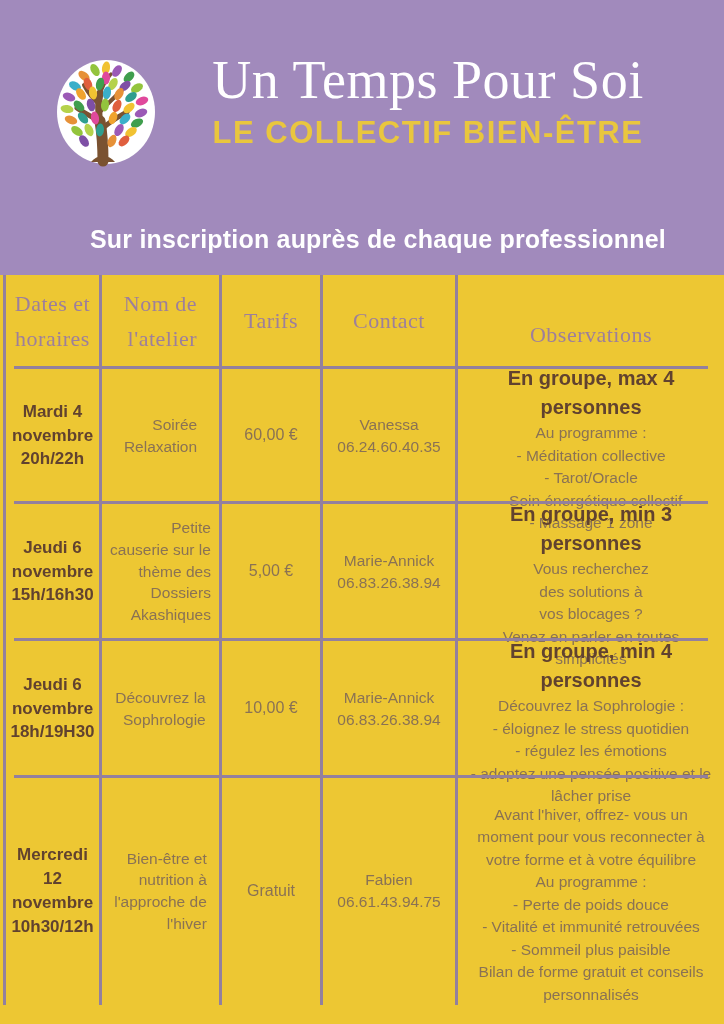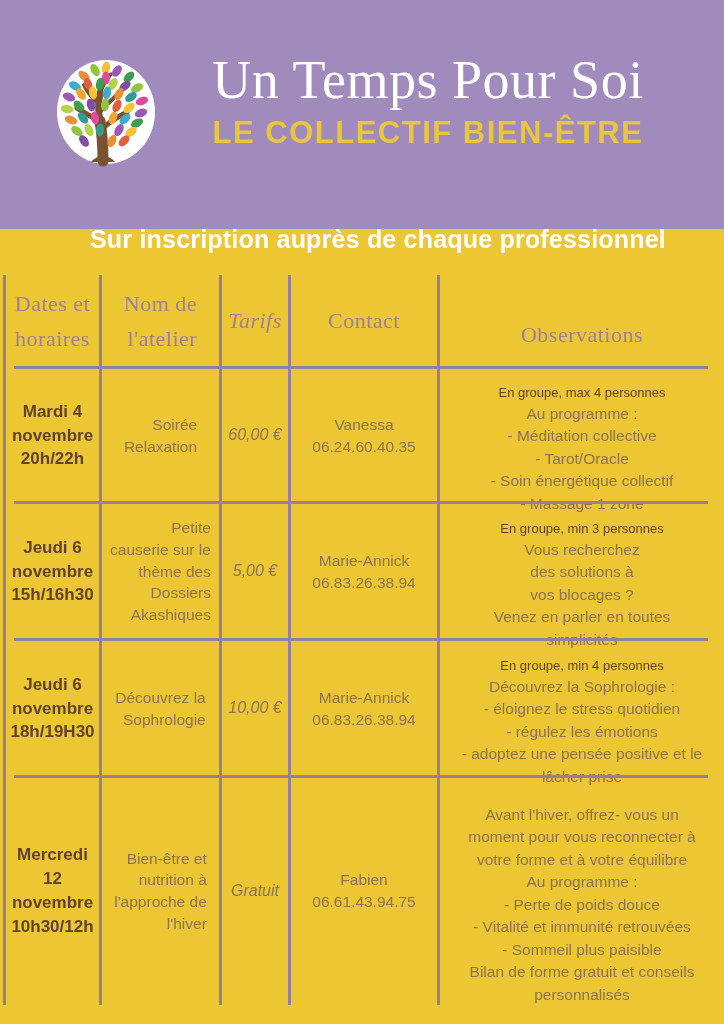--- a/index.html
+++ b/index.html
@@ -8,50 +8,50 @@
     --border:#93809e;
     --gold:#e9c63e;
     --mauve:#9d7f9c;
     --brown-dark:#61422f;
     --brown-mid:#8a7254;
     --white:#ffffff;
   }
   *{margin:0;padding:0;box-sizing:border-box;}
   body{width:724px;height:1024px;font-family:"Liberation Sans",sans-serif;}
   .page{position:relative;width:724px;height:1024px;background:var(--yellow);overflow:hidden;}
-  .top-band{position:absolute;top:0;left:0;width:724px;height:229px;background:var(--lavender);}
+  .top-band{position:absolute;top:0;left:0;width:724px;height:275px;background:var(--lavender);}
   .logo{position:absolute;left:56px;top:57px;width:100px;height:110px;}
   .title-block{position:absolute;left:158px;top:50px;width:540px;text-align:center;}
   .main-title{font-family:"Liberation Serif","DejaVu Serif",serif;font-weight:400;color:var(--white);font-size:54px;line-height:1.12;letter-spacing:.5px;}
   .sub-title{color:var(--gold);font-size:31px;font-weight:bold;letter-spacing:1.5px;margin-top:5px;}
   .banner{position:absolute;top:225px;left:16px;width:724px;text-align:center;color:var(--white);font-size:25px;font-weight:bold;letter-spacing:.2px;}
   .schedule{position:absolute;top:275px;left:0;width:724px;height:730px;padding-left:6px;}
   .left-border{position:absolute;left:3px;top:0;width:3px;height:730px;background:var(--border);}
   .row{display:flex;}
   .row-header{height:93px;}
   .row-1{height:135px;}
   .row-2{height:137px;}
   .row-3{height:137px;}
   .row-4{height:228px;}
   .cell{border-right:3px solid var(--border);display:flex;flex-direction:column;align-items:center;justify-content:center;text-align:center;white-space:pre-line;padding:4px 3px;}
   .c1{width:96px;}
   .c2{width:120px;text-align:right;}
-  .c3{width:69px;font-style:italic;}
-  .c4{width:149px;}
+  .c3{width:101px;}
+  .c4{width:135px;}
   .c5{flex:1;border-right:none;margin-top:28px;}
   .hsep{position:absolute;left:14px;right:16px;height:3px;background:var(--border);}
   .hsep-1{top:91px;}
   .hsep-2{top:226px;}
   .hsep-3{top:363px;}
   .hsep-4{top:500px;}
   .head-cell{font-family:"Liberation Serif","DejaVu Serif",serif;color:var(--mauve);font-size:22px;line-height:1.55;letter-spacing:.5px;}
   .date-cell{color:var(--brown-dark);font-weight:bold;font-size:17px;line-height:1.4;}
   .body-cell{color:var(--brown-mid);font-size:15.5px;line-height:1.4;}
   .tarif-cell{font-size:16px;}
-  .obs-title{color:var(--brown-dark);font-weight:normal;font-size:13px;line-height:1.45;}
+  .obs-title{color:var(--brown-dark);font-weight:bold;font-size:20px;line-height:1.45;}
   .obs-body{color:var(--brown-mid);font-size:15.5px;line-height:1.45;white-space:pre-line;}
 </style>
 </head>
 <body>
 
 <div class="page">
 
   <div class="top-band">
     <svg class="logo" viewBox="0 0 100 106" xmlns="http://www.w3.org/2000/svg">
       <ellipse cx="50" cy="53" rx="49" ry="52" fill="#ffffff"></ellipse>

